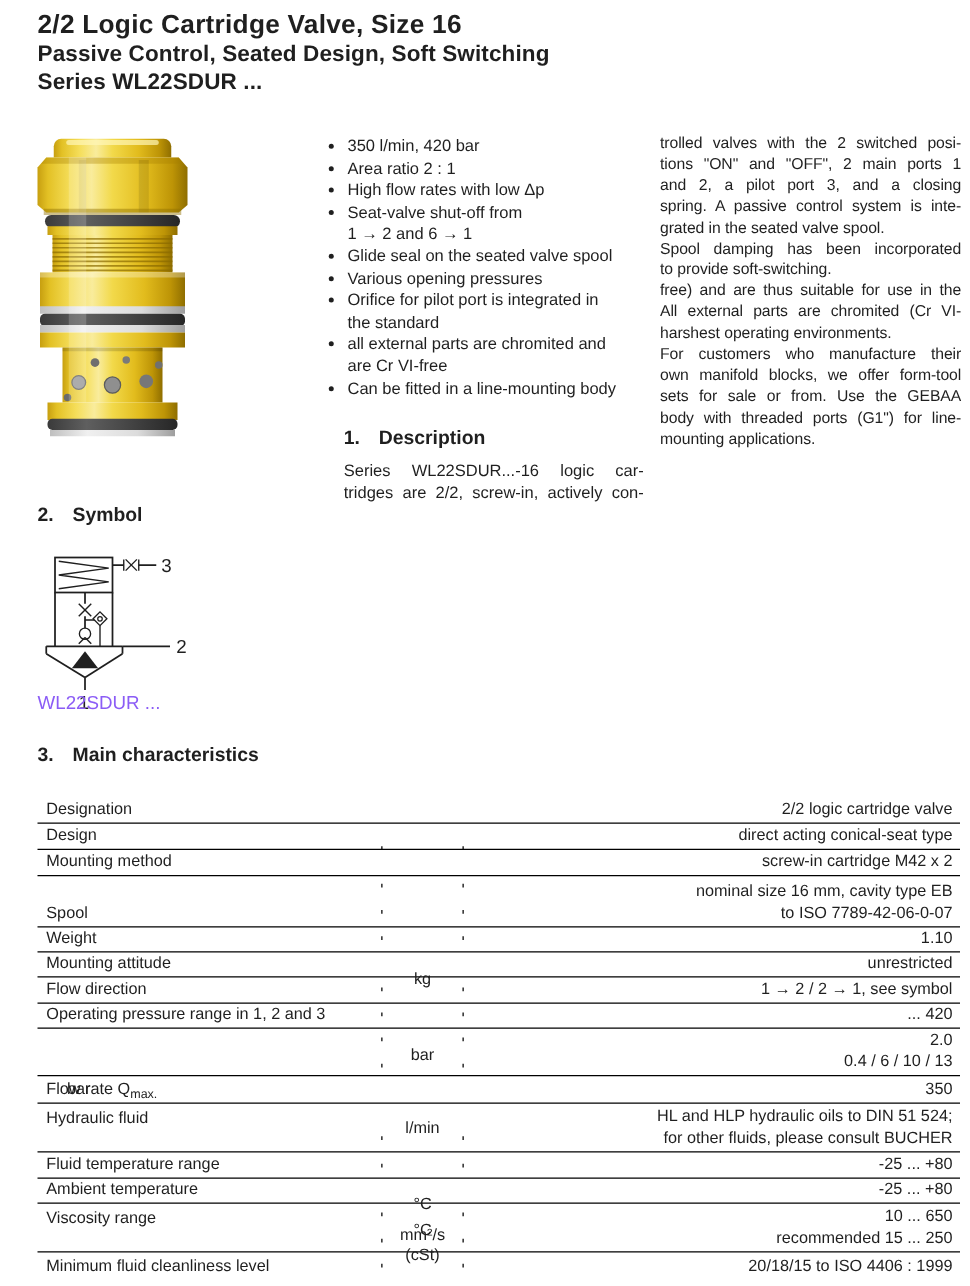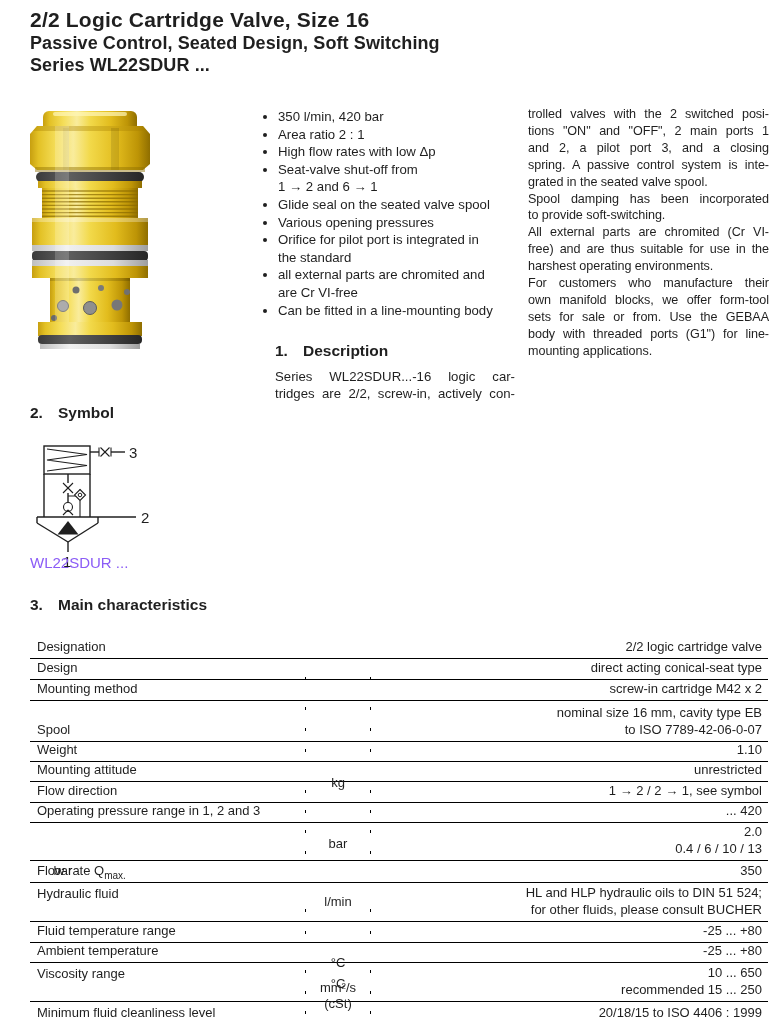--- a/index.html
+++ b/index.html
@@ -195,22 +195,22 @@
     </div>
 
     <div class="rightcol">
       <div class="ln">trolled valves with the 2 switched posi-</div>
       <div class="ln">tions "ON" and "OFF", 2 main ports 1</div>
       <div class="ln">and 2, a pilot port 3, and a closing</div>
       <div class="ln">spring. A passive control system is inte-</div>
       <div class="ln end">grated in the seated valve spool.</div>
       <div class="ln">Spool damping has been incorporated</div>
       <div class="ln end">to provide soft-switching.</div>
+      <div class="ln">free) and are thus suitable for use in the</div>
       <div class="ln">All external parts are chromited (Cr VI-</div>
-      <div class="ln">free) and are thus suitable for use in the</div>
       <div class="ln end">harshest operating environments.</div>
       <div class="ln">For customers who manufacture their</div>
       <div class="ln">own manifold blocks, we offer form-tool</div>
       <div class="ln">sets for sale or from. Use the GEBAA</div>
       <div class="ln">body with threaded ports (G1") for line-</div>
       <div class="ln end">mounting applications.</div>
     </div>
   </div>
 
   <div class="symsec">

